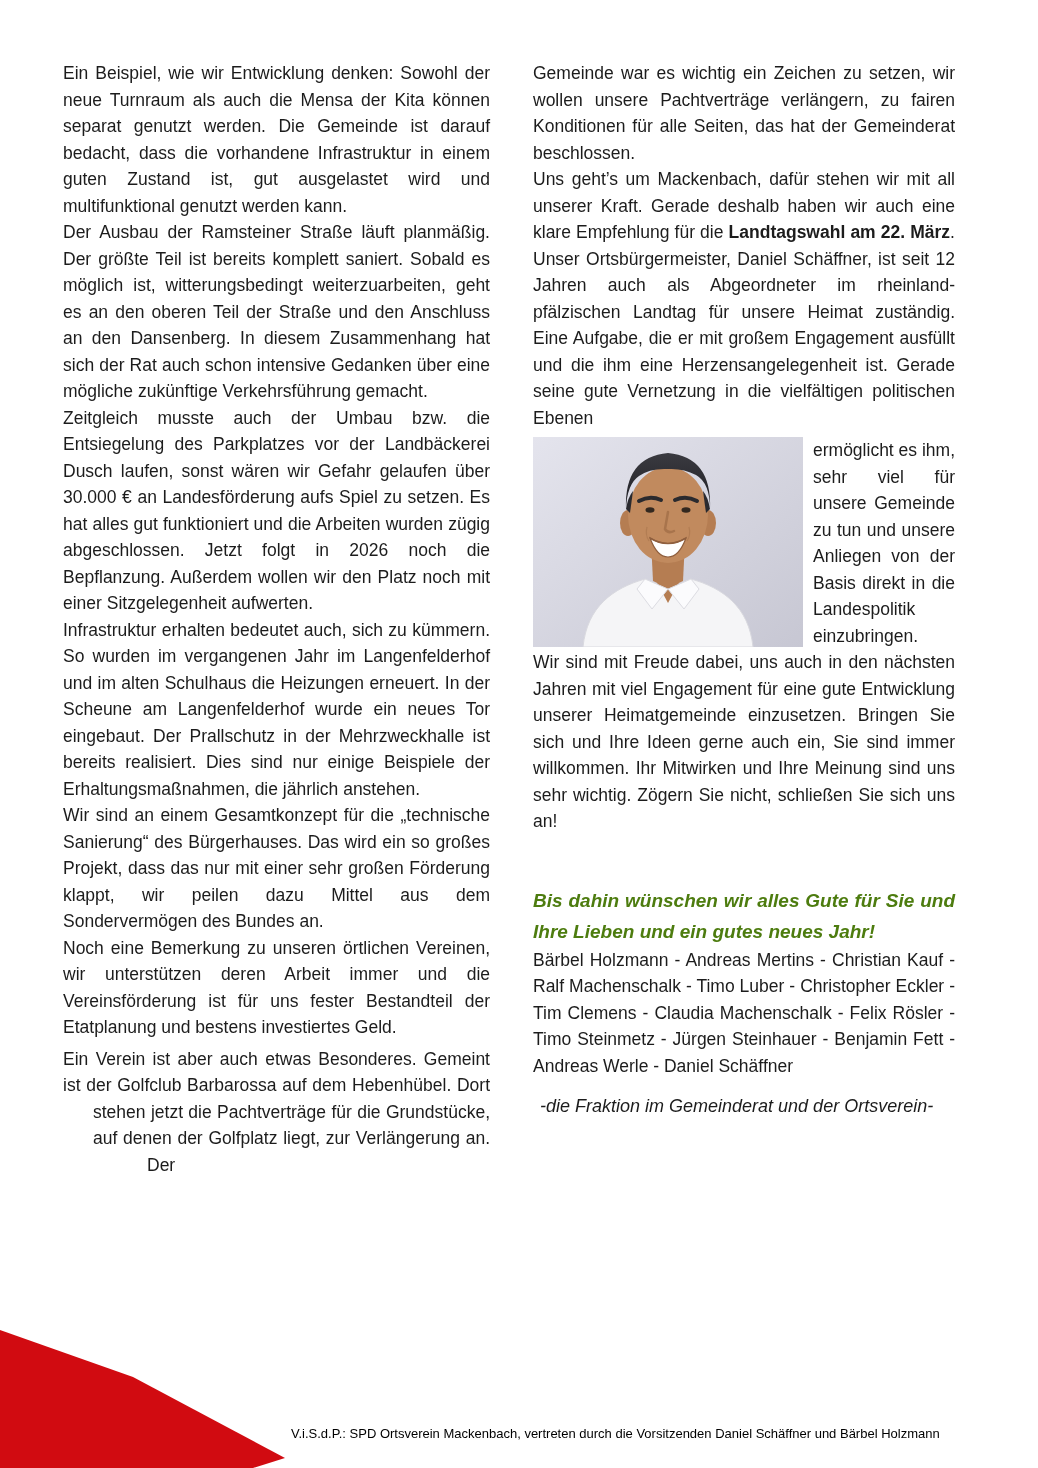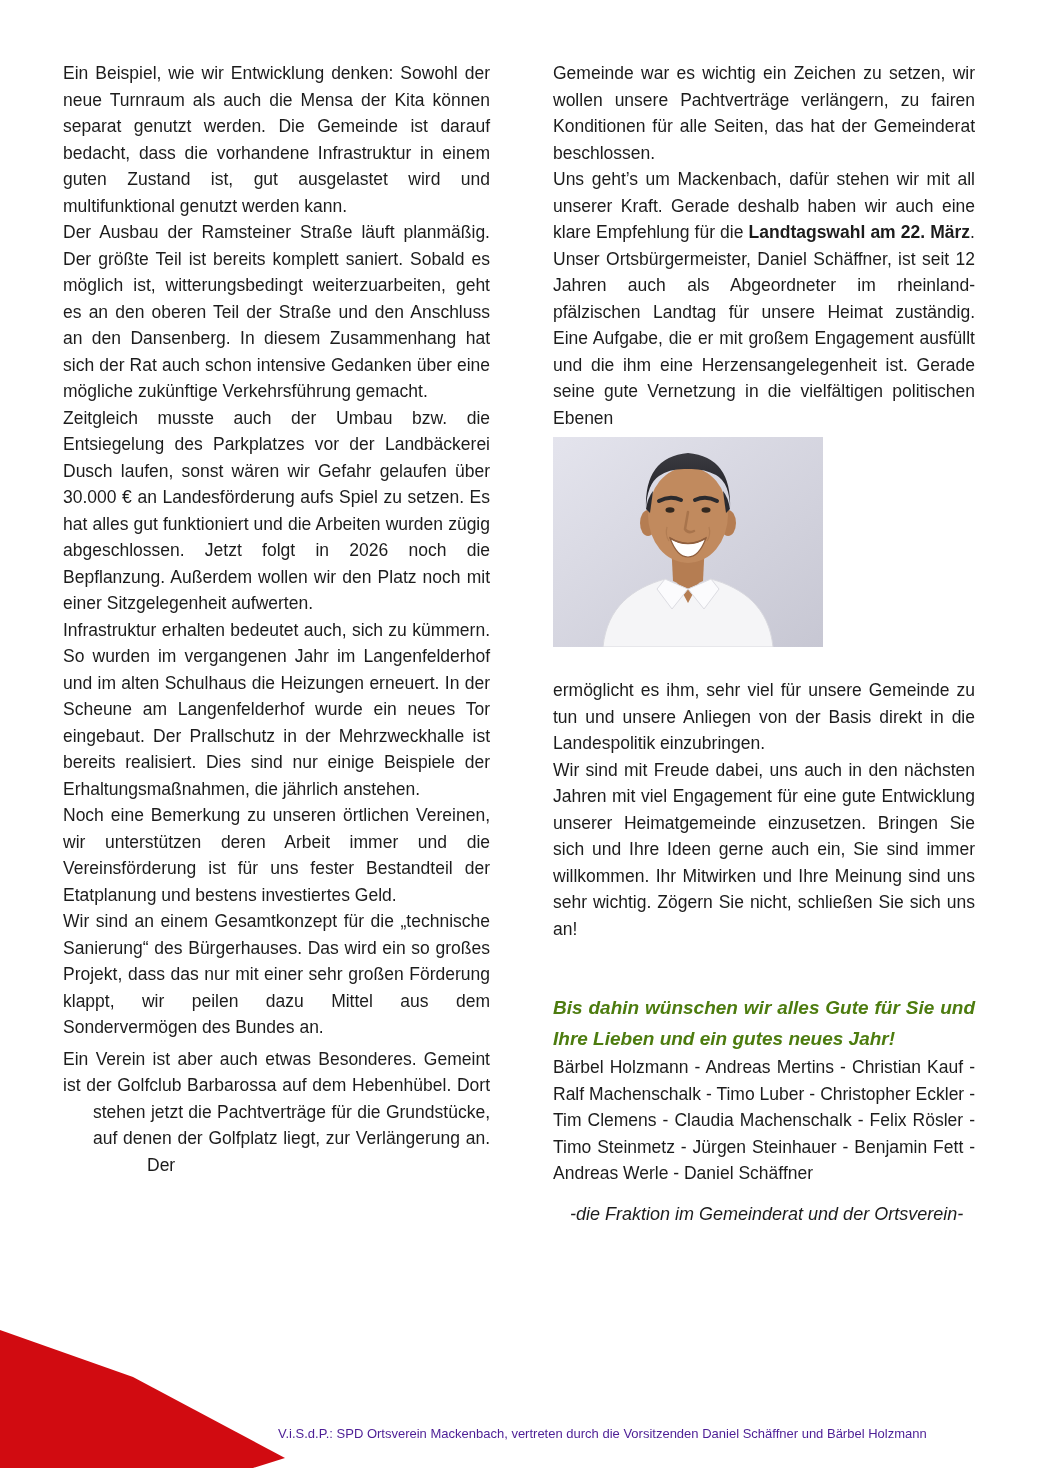--- a/index.html
+++ b/index.html
@@ -7,21 +7,21 @@
     position: relative;
     width: 1038px;
     height: 1468px;
     background: #ffffff;
     overflow: hidden;
     font-family: Liberation Sans, sans-serif;
     color: #1c1c1c;
   }
   .col { position: absolute; top: 60px; }
   .col-left  { left: 63px;  width: 427px; }
-  .col-right { left: 553px; width: 422px; }
+  .col-right { left: 533px; width: 422px; }
 
   p.body-text {
     margin: 0;
     font-size: 17.5px;
     line-height: 26.5px;
     text-align: justify;
     text-justify: inter-word;
   }
   .justify-last { text-align-last: justify; }
 
@@ -34,21 +34,21 @@
   .golf-wrap { margin-top: 5px; }
   .stair { float: left; clear: left; }
   .stair.s1 { width: 0px;  height: 79px; }
   .stair.s2 { width: 30px; height: 27px; }
   .stair.s3 { width: 84px; height: 27px; }
 
   .rp2 { margin-top: 42px; }
   .rp3 { margin-top: 12px; }
   .rp4 { margin-top: 16px; }
 
-  .photo-row { margin-top: 6px; display: flex; gap: 30px; flex-direction: column; }
+  .photo-row { margin-top: 6px; display: flex; gap: 10px; }
   .photo {
     width: 270px; height: 210px; flex: 0 0 auto;
     overflow: hidden;
   }
   .photo svg { display: block; }
   .wrap-text {
     flex: 1 1 auto;
     font-size: 17.5px;
     line-height: 26.5px;
     text-align: justify;
@@ -58,51 +58,51 @@
     margin: 50px 0 0 0;
     font-size: 19px;
     line-height: 31px;
     font-weight: bold;
     font-style: italic;
     text-align: justify;
     color: #4d7c0f;
   }
   .names { margin-top: 38px; }
   .signature {
-    margin: 14px 0 0 17px;
+    margin: 14px 0 0 7px;
     font-size: 18px;
     line-height: 26px;
     font-style: italic;
     text-align: left;
   }
 
   .footer {
     position: absolute;
-    left: 278px;
+    left: 291px;
     top: 1426px;
     font-size: 13px;
     line-height: 16px;
-    color: #4c1d95;
+    color: #000000;
     white-space: nowrap;
   }
 
   .red-wedge { position: absolute; left: 0; bottom: 0; width: 290px; height: 140px; }
 </style>
 </head>
 <body>
 
 <div class="page">
 
   <div class="col col-left">
     <p class="body-text">Ein Beispiel, wie wir Entwicklung denken: Sowohl der neue Turnraum als auch die Mensa der Kita können separat genutzt werden. Die Gemeinde ist darauf bedacht, dass die vorhandene Infrastruktur in einem guten Zustand ist, gut ausgelastet wird und multifunktional genutzt werden kann.</p>
     <p class="body-text mt-p2">Der Ausbau der Ramsteiner Straße läuft planmäßig. Der größte Teil ist bereits komplett saniert. Sobald es möglich ist, witterungsbedingt weiterzuarbeiten, geht es an den oberen Teil der Straße und den Anschluss an den Dansenberg. In diesem Zusammenhang hat sich der Rat auch schon intensive Gedanken über eine mögliche zukünftige Verkehrsführung gemacht.</p>
     <p class="body-text mt-p3">Zeitgleich musste auch der Umbau bzw. die Entsiegelung des Parkplatzes vor der Landbäckerei Dusch laufen, sonst wären wir Gefahr gelaufen über 30.000 € an Landesförderung aufs Spiel zu setzen. Es hat alles gut funktioniert und die Arbeiten wurden zügig abgeschlossen. Jetzt folgt in 2026 noch die Bepflanzung. Außerdem wollen wir den Platz noch mit einer Sitzgelegenheit aufwerten.</p>
     <p class="body-text mt-p4">Infrastruktur erhalten bedeutet auch, sich zu kümmern. So wurden im vergangenen Jahr im Langenfelderhof und im alten Schulhaus die Heizungen erneuert. In der Scheune am Langenfelderhof wurde ein neues Tor eingebaut. Der Prallschutz in der Mehrzweckhalle ist bereits realisiert. Dies sind nur einige Beispiele der Erhaltungsmaßnahmen, die jährlich anstehen.</p>
+    <p class="body-text mt-p5">Wir sind an einem Gesamtkonzept für die „technische Sanierung“ des Bürgerhauses. Das wird ein so großes Projekt, dass das nur mit einer sehr großen Förderung klappt, wir peilen dazu Mittel aus dem Sondervermögen des Bundes an.</p>
     <p class="body-text mt-p6">Noch eine Bemerkung zu unseren örtlichen Vereinen, wir unterstützen deren Arbeit immer und die Vereinsförderung ist für uns fester Bestandteil der Etatplanung und bestens investiertes Geld.</p>
-    <p class="body-text mt-p5">Wir sind an einem Gesamtkonzept für die „technische Sanierung“ des Bürgerhauses. Das wird ein so großes Projekt, dass das nur mit einer sehr großen Förderung klappt, wir peilen dazu Mittel aus dem Sondervermögen des Bundes an.</p>
     <div class="golf-wrap">
       <div class="stair s1"></div>
       <div class="stair s2"></div>
       <div class="stair s3"></div>
       <p class="body-text justify-last">Ein Verein ist aber auch etwas Besonderes. Gemeint ist der Golfclub Barbarossa auf dem Hebenhübel. Dort stehen jetzt die Pachtverträge für die Grundstücke, auf denen der Golfplatz liegt, zur Verlängerung an. Der</p>
     </div>
   </div>
 
   <div class="col col-right">
     <p class="body-text">Gemeinde war es wichtig ein Zeichen zu setzen, wir wollen unsere Pachtverträge verlängern, zu fairen Konditionen für alle Seiten, das hat der Gemeinderat beschlossen.</p>

